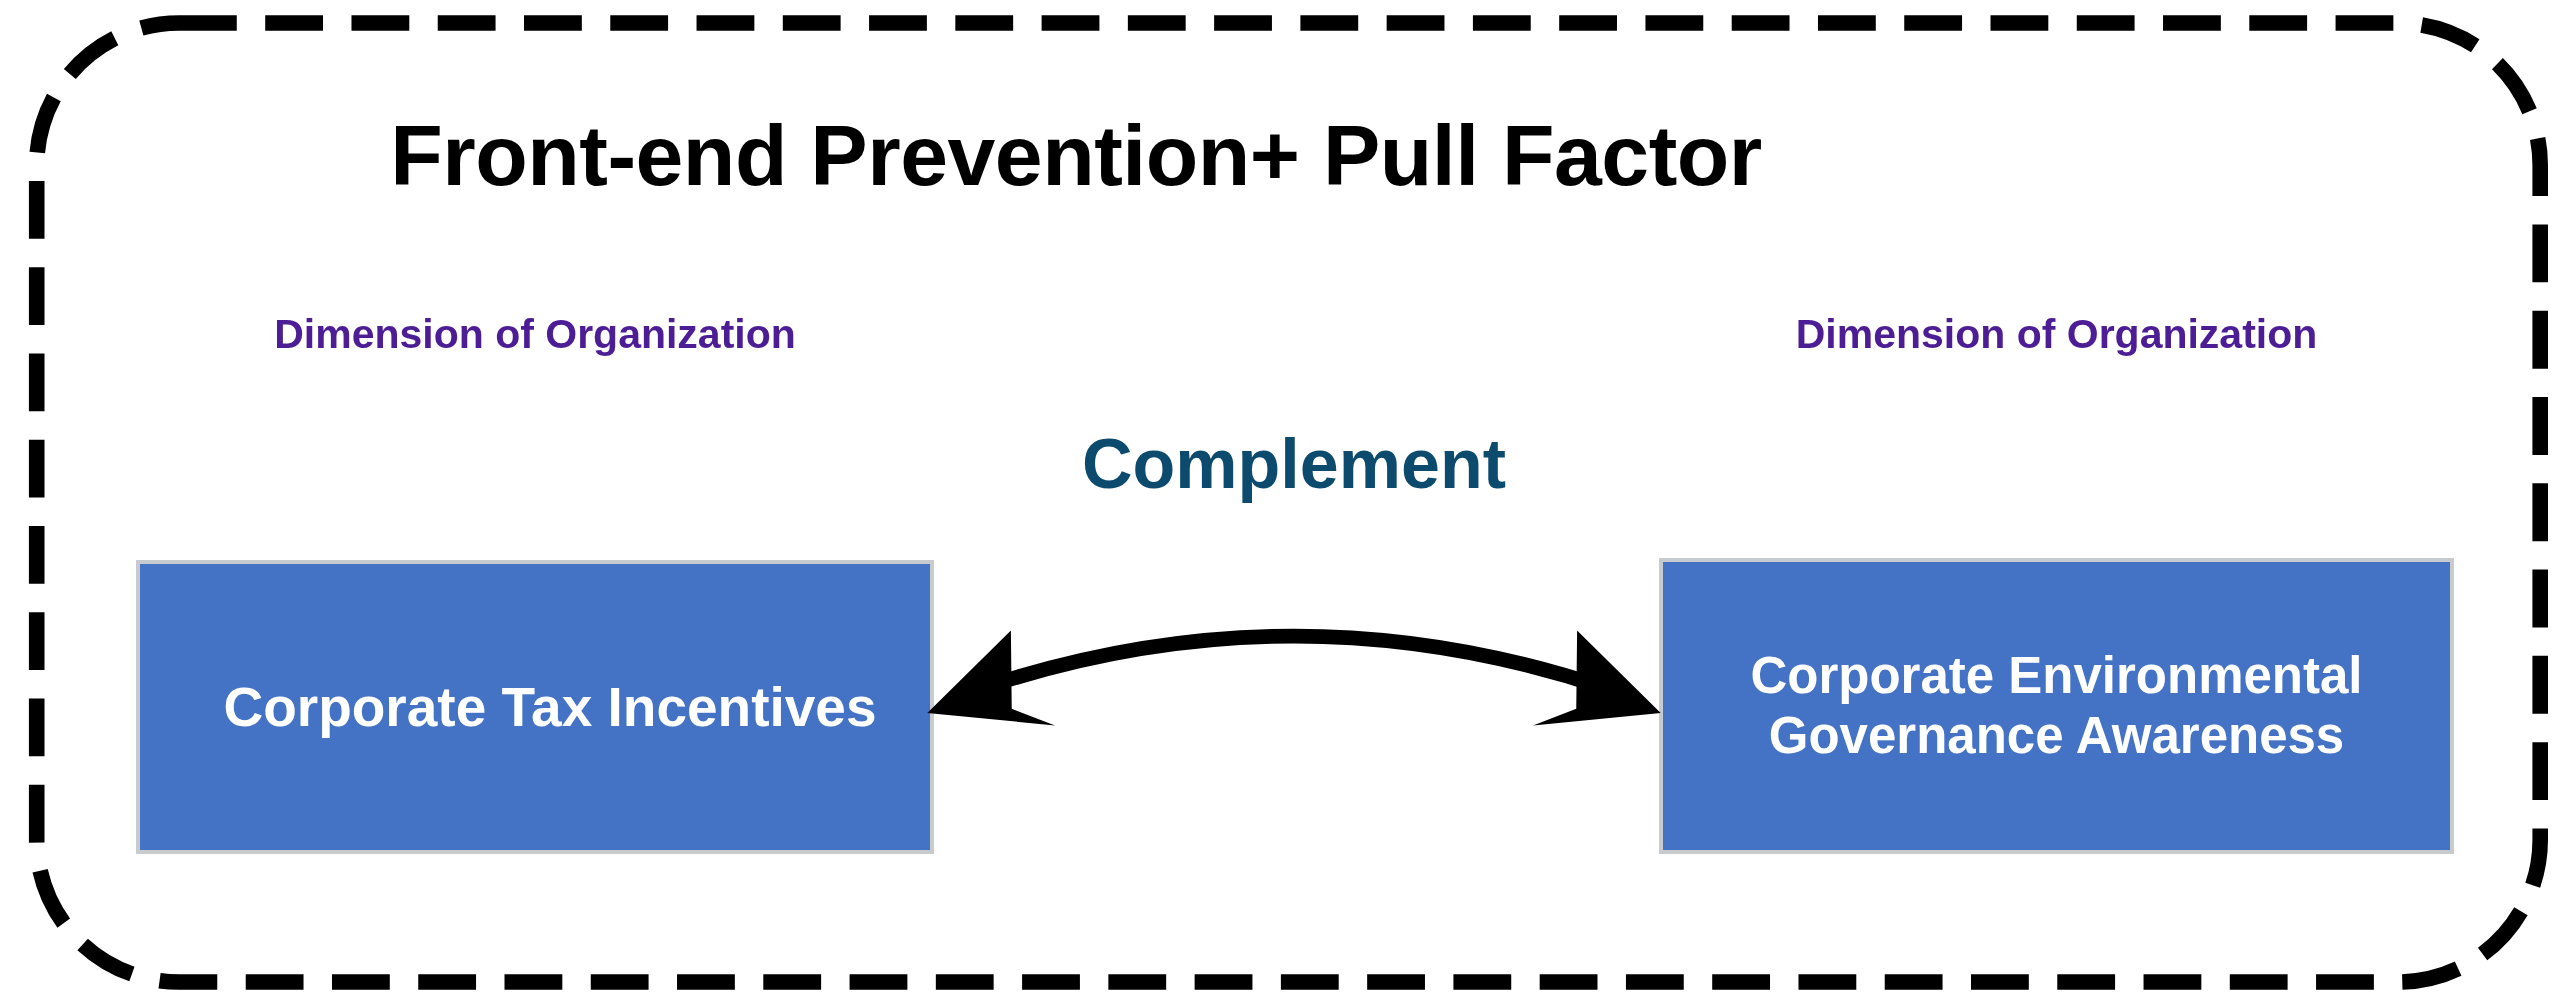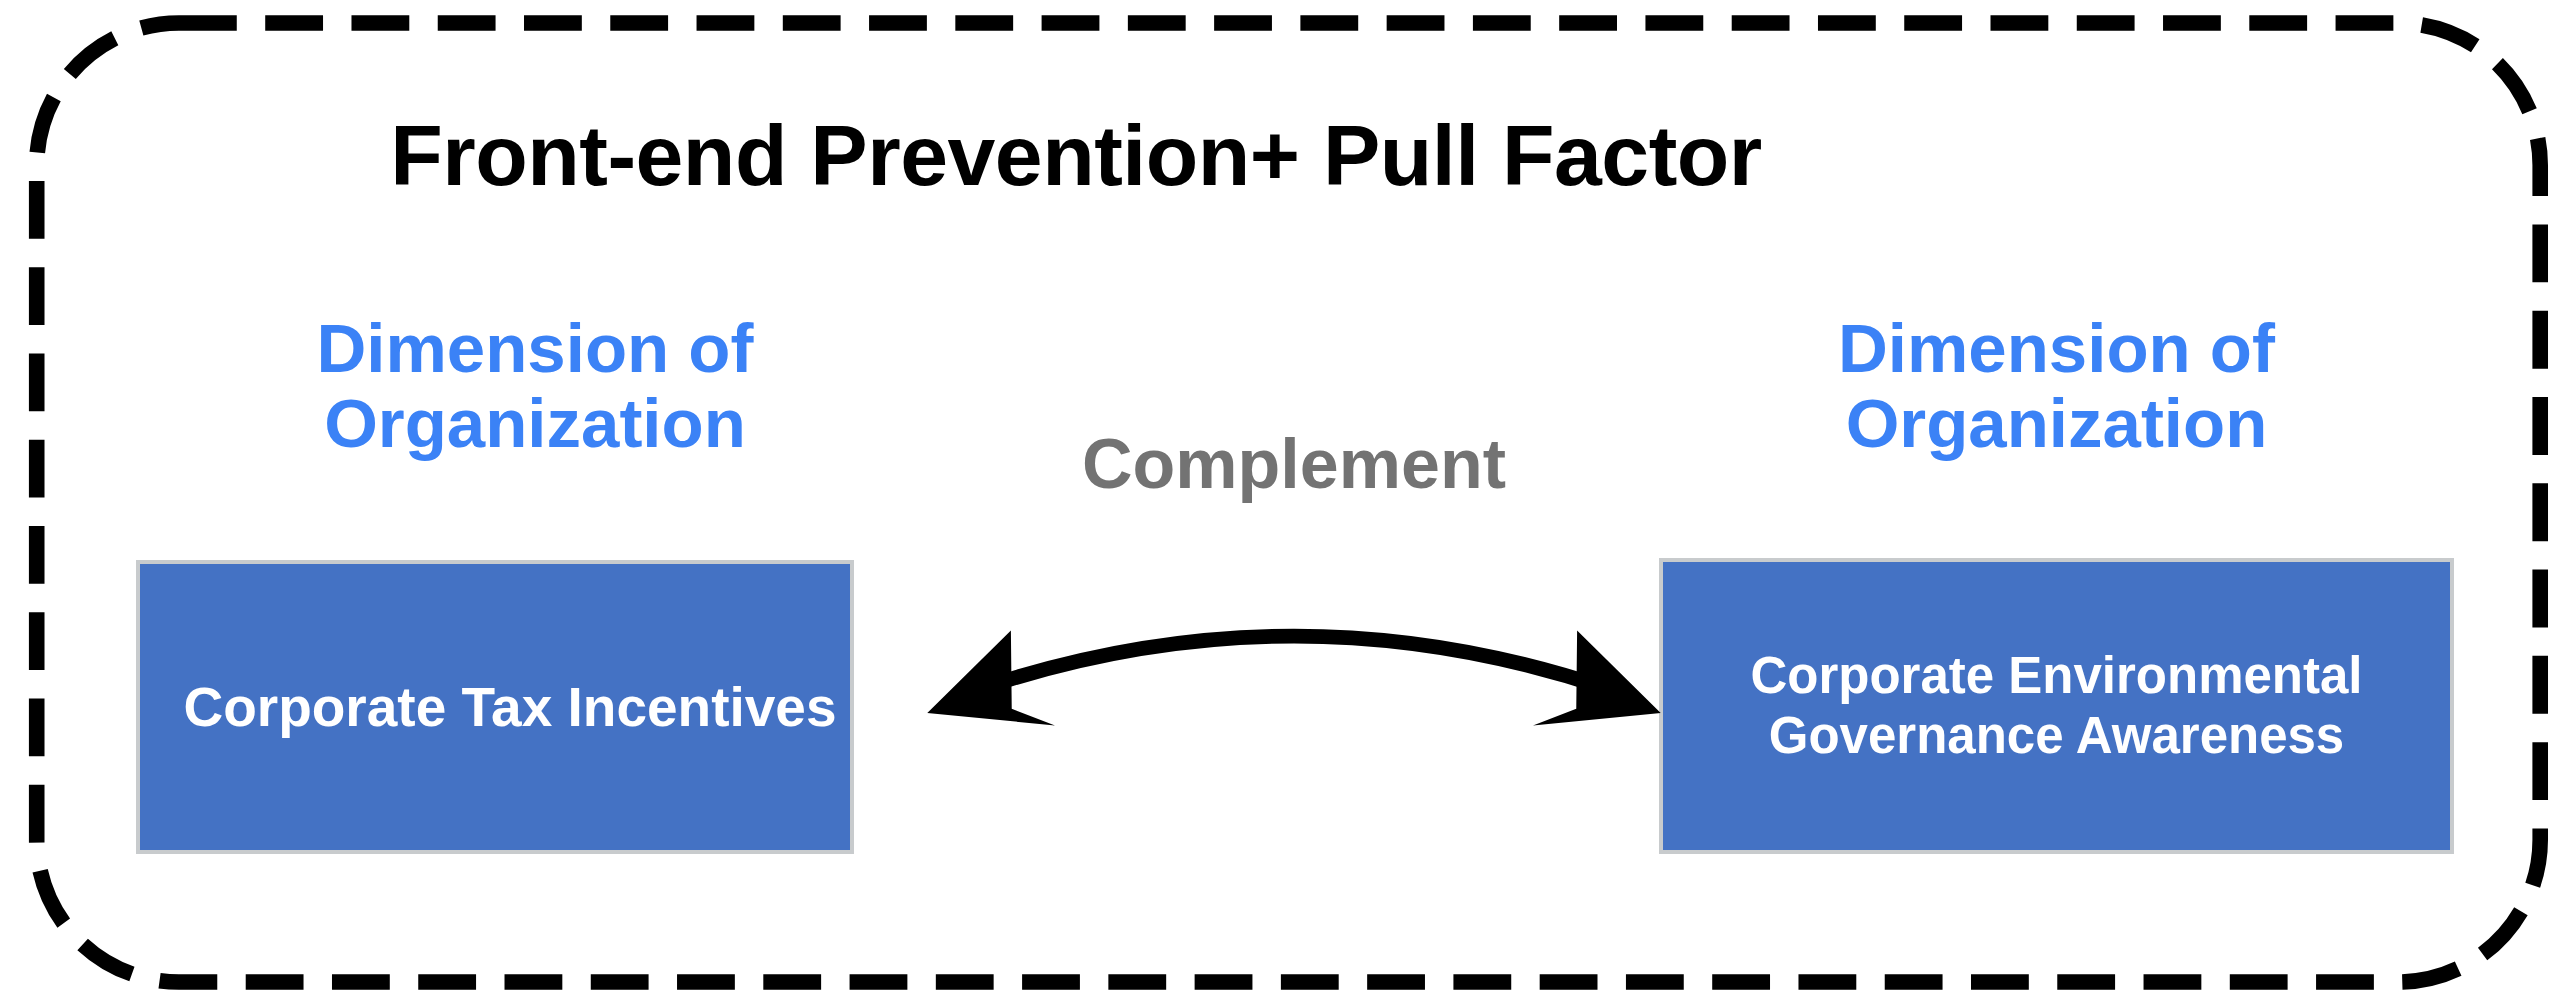--- a/index.html
+++ b/index.html
@@ -39,23 +39,23 @@
     font-weight: bold;
     color: #000000;
     letter-spacing: -0.5px;
     line-height: 1.0;
     white-space: nowrap;
   }
 
   
   .dimension-label {
     position: absolute;
-    font-size: 69px;
+    font-size: 41px;
     font-weight: bold;
-    color: #3b82f6;
+    color: #4c1d95;
     line-height: 1.08;
     text-align: center;
   }
   #dimension-label-left {
     left: 136px;
     top: 312px;
     width: 798px;
   }
   #dimension-label-right {
     left: 1659px;
@@ -73,21 +73,21 @@
     align-items: center;
     justify-content: center;
     color: #ffffff;
     font-weight: bold;
     text-align: center;
     line-height: 1.17;
   }
   #node-box-left {
     left: 136px;
     top: 560px;
-    width: 718px;
+    width: 798px;
     height: 294px;
     font-size: 55px;
     padding-left: 30px;
   }
   #node-box-right {
     left: 1659px;
     top: 558px;
     width: 795px;
     height: 296px;
     font-size: 51px;
@@ -96,21 +96,21 @@
 
   
   #connector-label {
     position: absolute;
     left: 927px;
     top: 424px;
     width: 734px;
     text-align: center;
     font-size: 70px;
     font-weight: bold;
-    color: #737373;
+    color: #0c4a6e;
     white-space: nowrap;
   }
 
   
   #connector-arrow {
     position: absolute;
     left: 881px;
     top: 551px;
     width: 826px;
     height: 239px;

